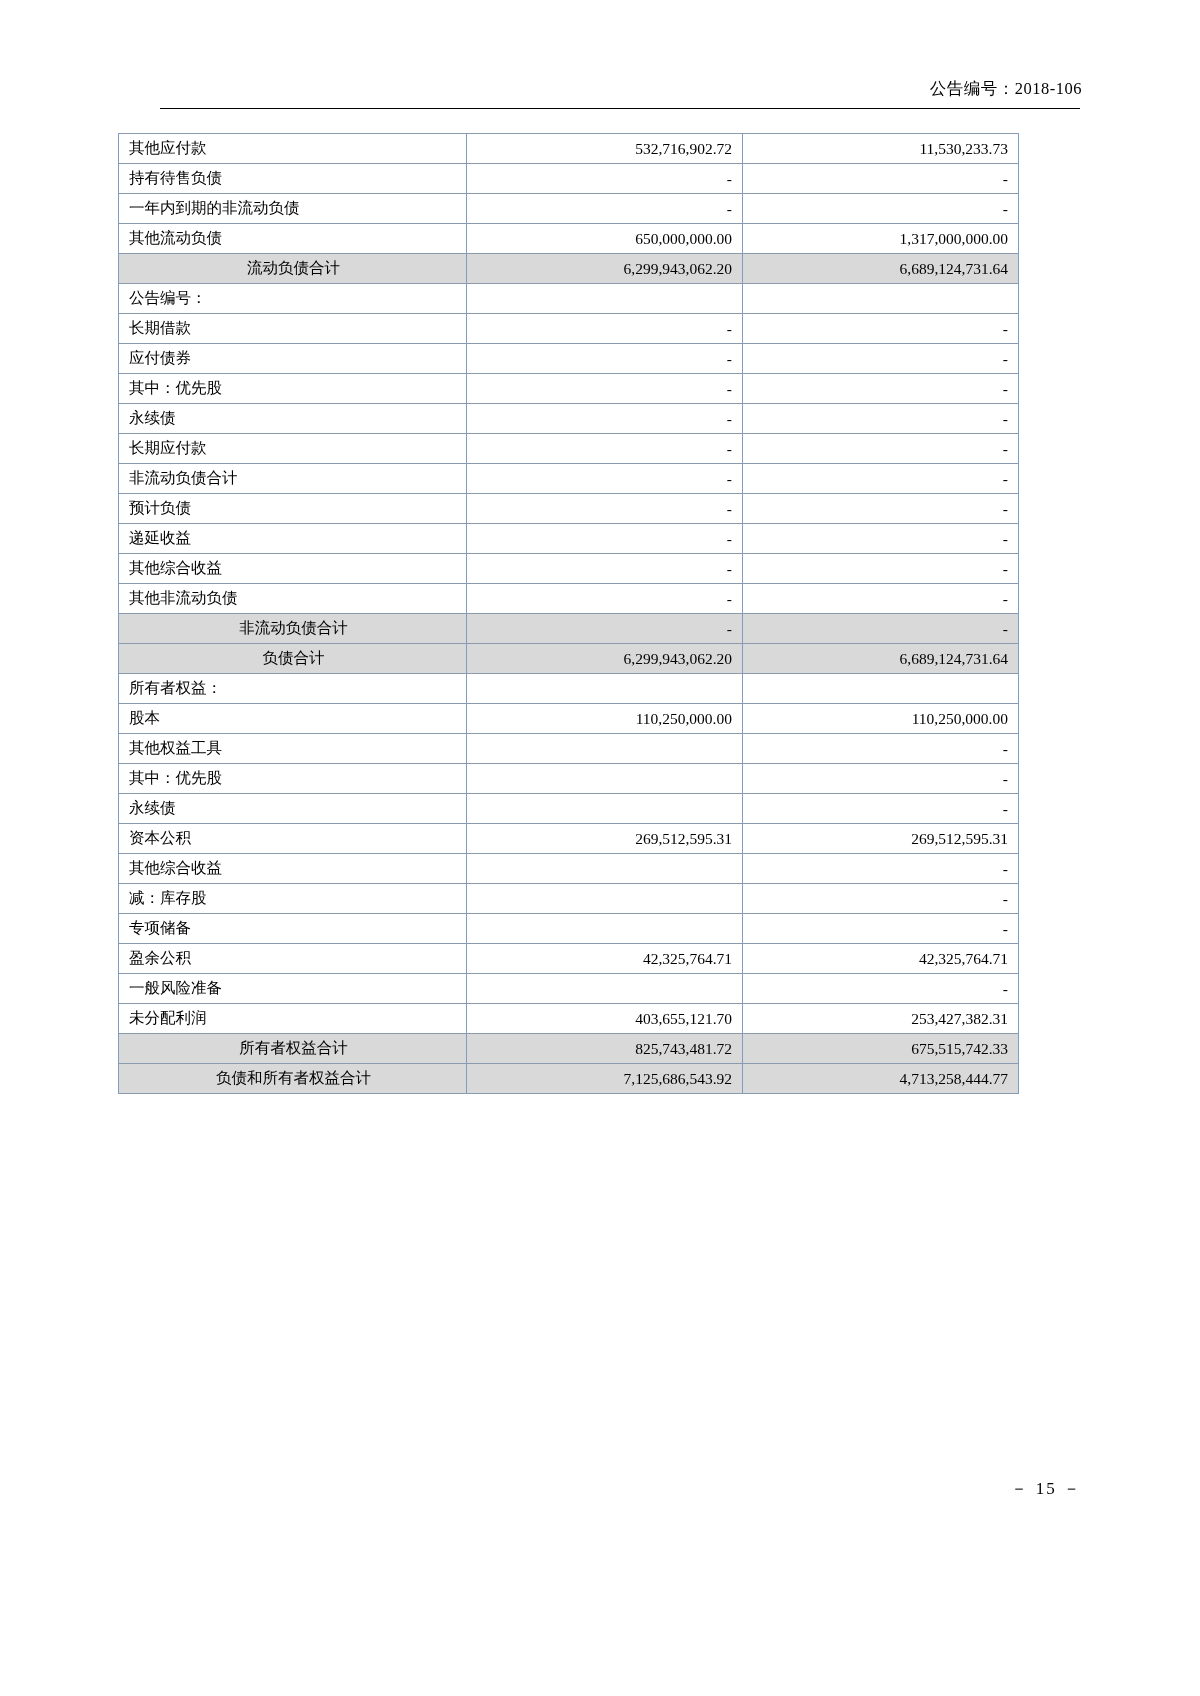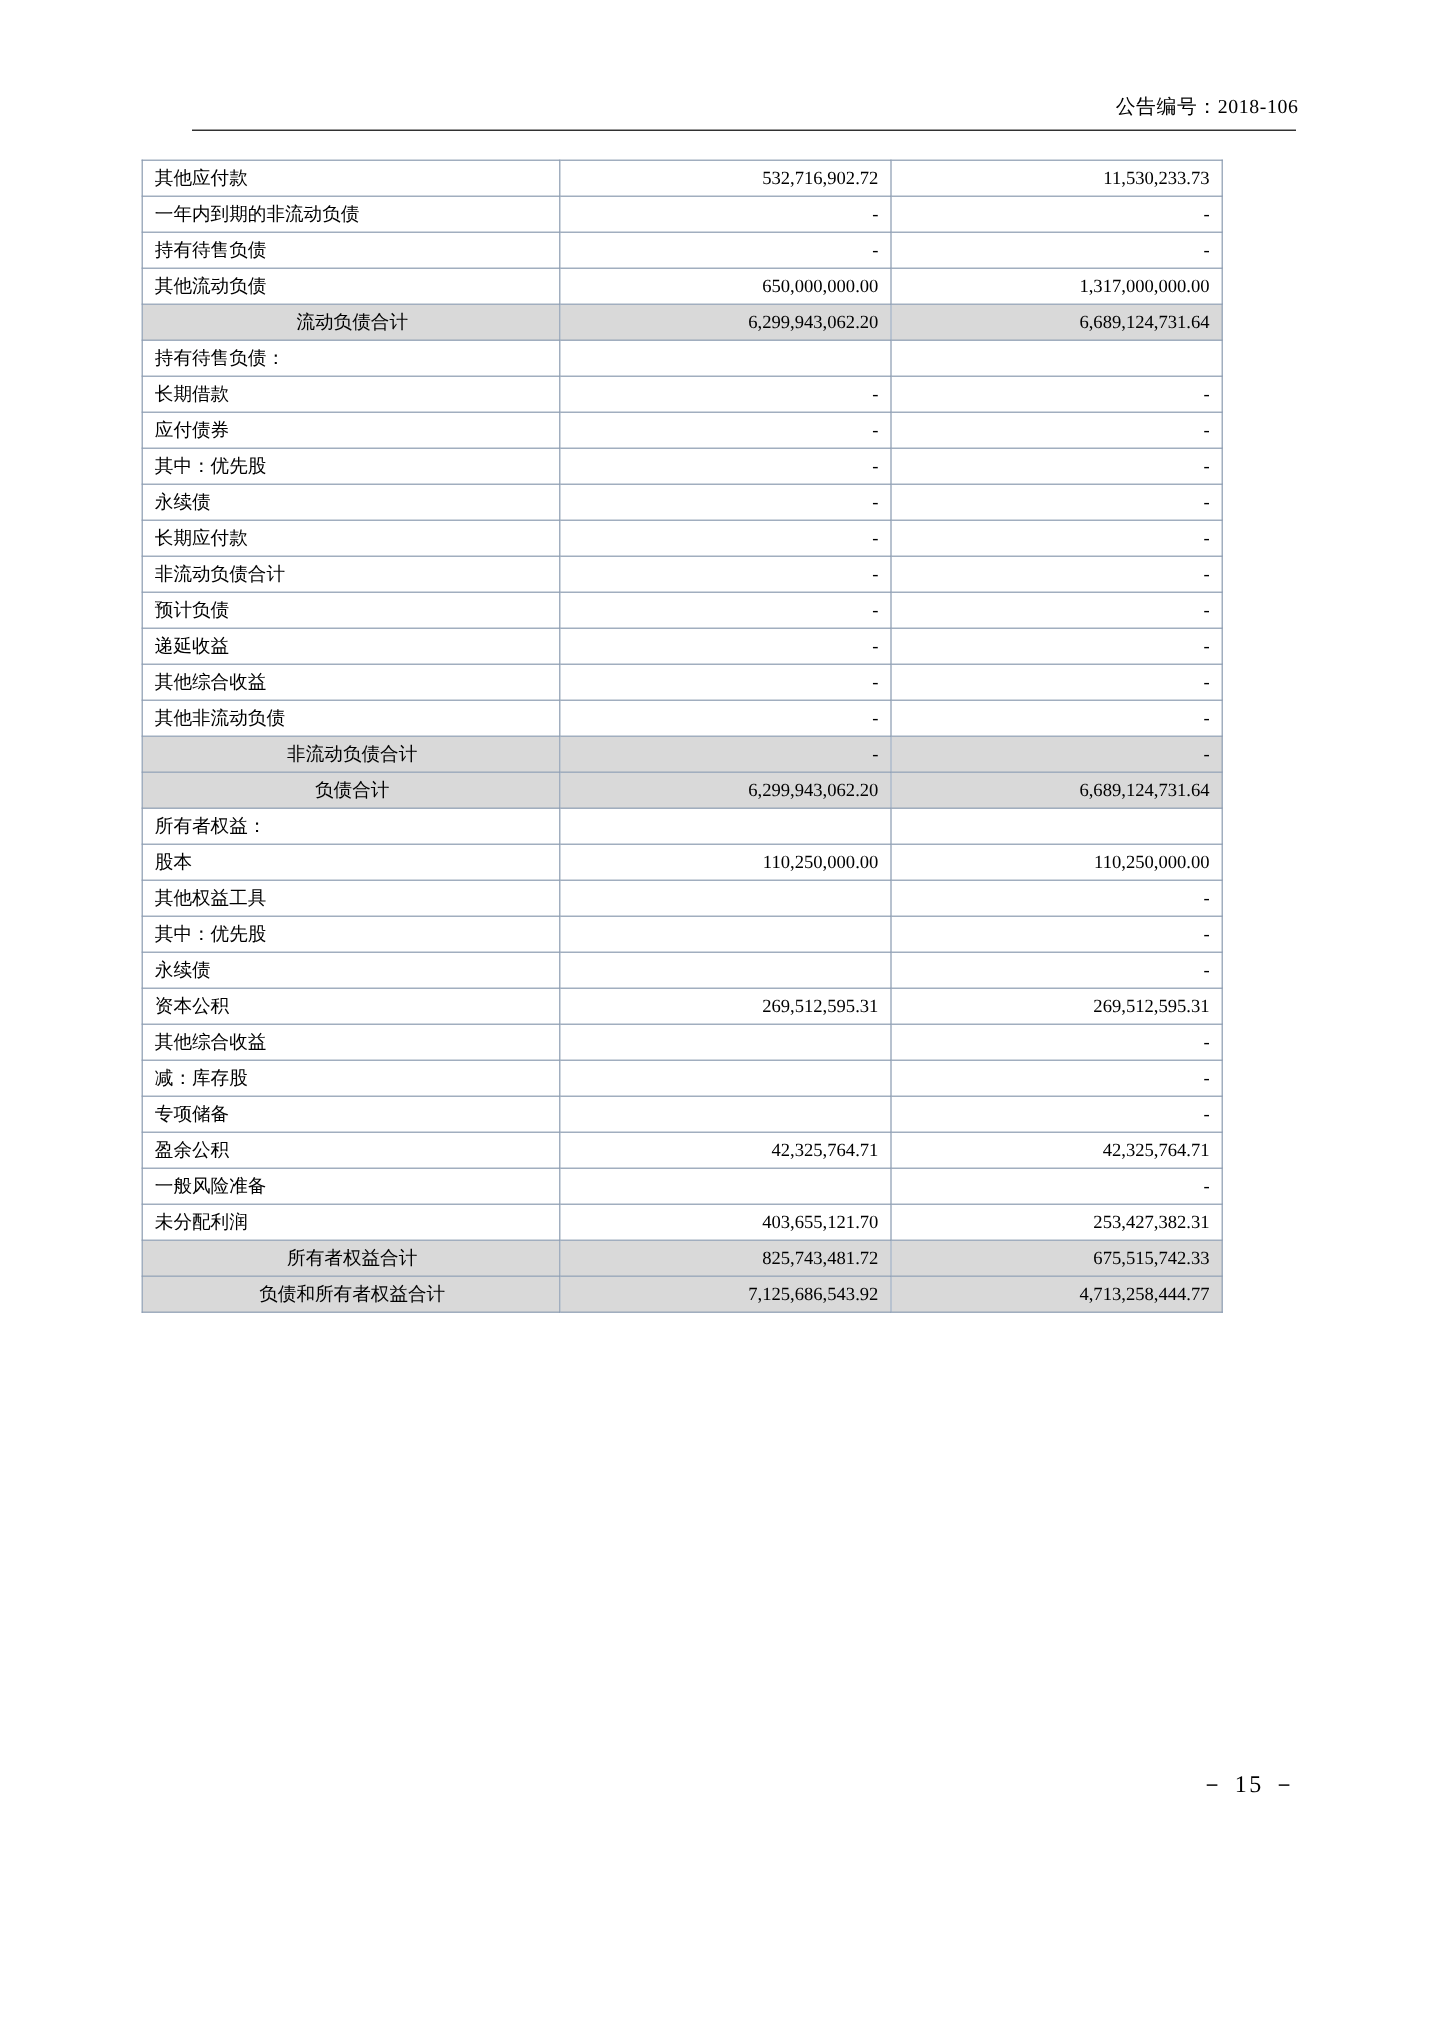--- a/index.html
+++ b/index.html
@@ -70,61 +70,61 @@
   }
   tr.total td.label {
     text-align: center;
     padding-left: 12px;
   }
   .indent2 { padding-left: 58px; }
   .footer {
     position: absolute;
     bottom: 196px;
     right: 118px;
-    font-size: 20px;
+    font-size: 17px;
     letter-spacing: 2px;
   }
 </style>
 </head>
 <body>
 
 <div class="page">
 
   <div class="header">公告编号：2018-106</div>
   <div class="header-rule"></div>
 
   <table class="fin">
     <tbody id="fin-body">
         <tr>
           <td class="label">其他应付款</td>
           <td class="num">532,716,902.72</td>
           <td class="num">11,530,233.73</td>
         </tr>
         <tr>
+          <td class="label">持有待售负债</td>
+          <td class="num">-</td>
+          <td class="num">-</td>
+        </tr>
+        <tr>
           <td class="label">一年内到期的非流动负债</td>
-          <td class="num">-</td>
-          <td class="num">-</td>
-        </tr>
-        <tr>
-          <td class="label">持有待售负债</td>
           <td class="num">-</td>
           <td class="num">-</td>
         </tr>
         <tr>
           <td class="label">其他流动负债</td>
           <td class="num">650,000,000.00</td>
           <td class="num">1,317,000,000.00</td>
         </tr>
         <tr class="total">
           <td class="label">流动负债合计</td>
           <td class="num">6,299,943,062.20</td>
           <td class="num">6,689,124,731.64</td>
         </tr>
         <tr>
-          <td class="label">持有待售负债：</td>
+          <td class="label">公告编号：</td>
           <td class="num"></td>
           <td class="num"></td>
         </tr>
         <tr>
           <td class="label">长期借款</td>
           <td class="num">-</td>
           <td class="num">-</td>
         </tr>
         <tr>
           <td class="label">应付债券</td>

